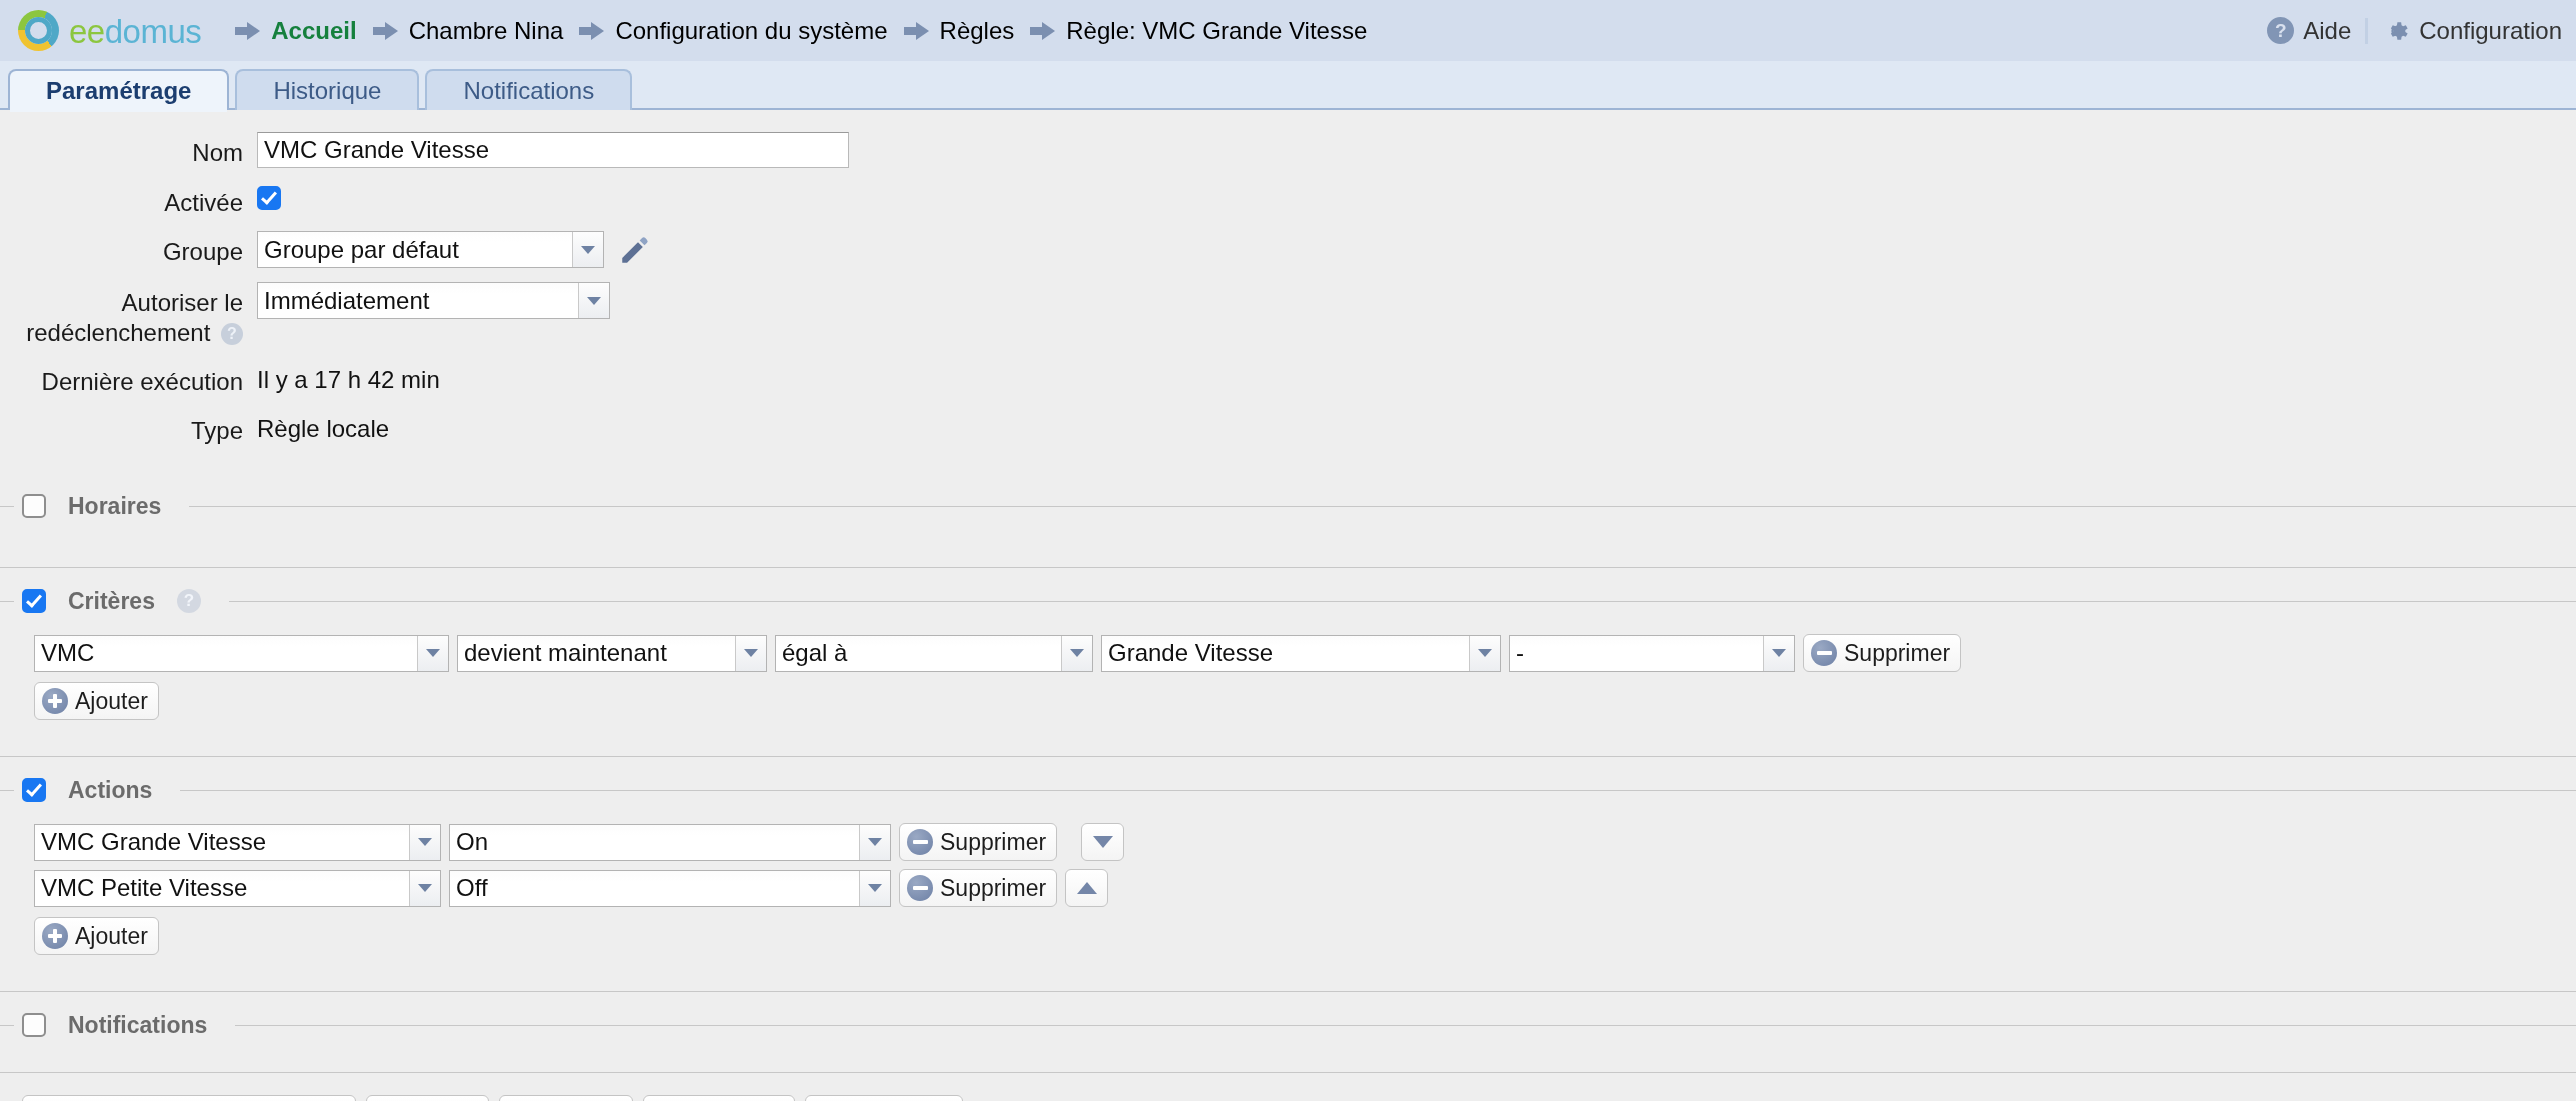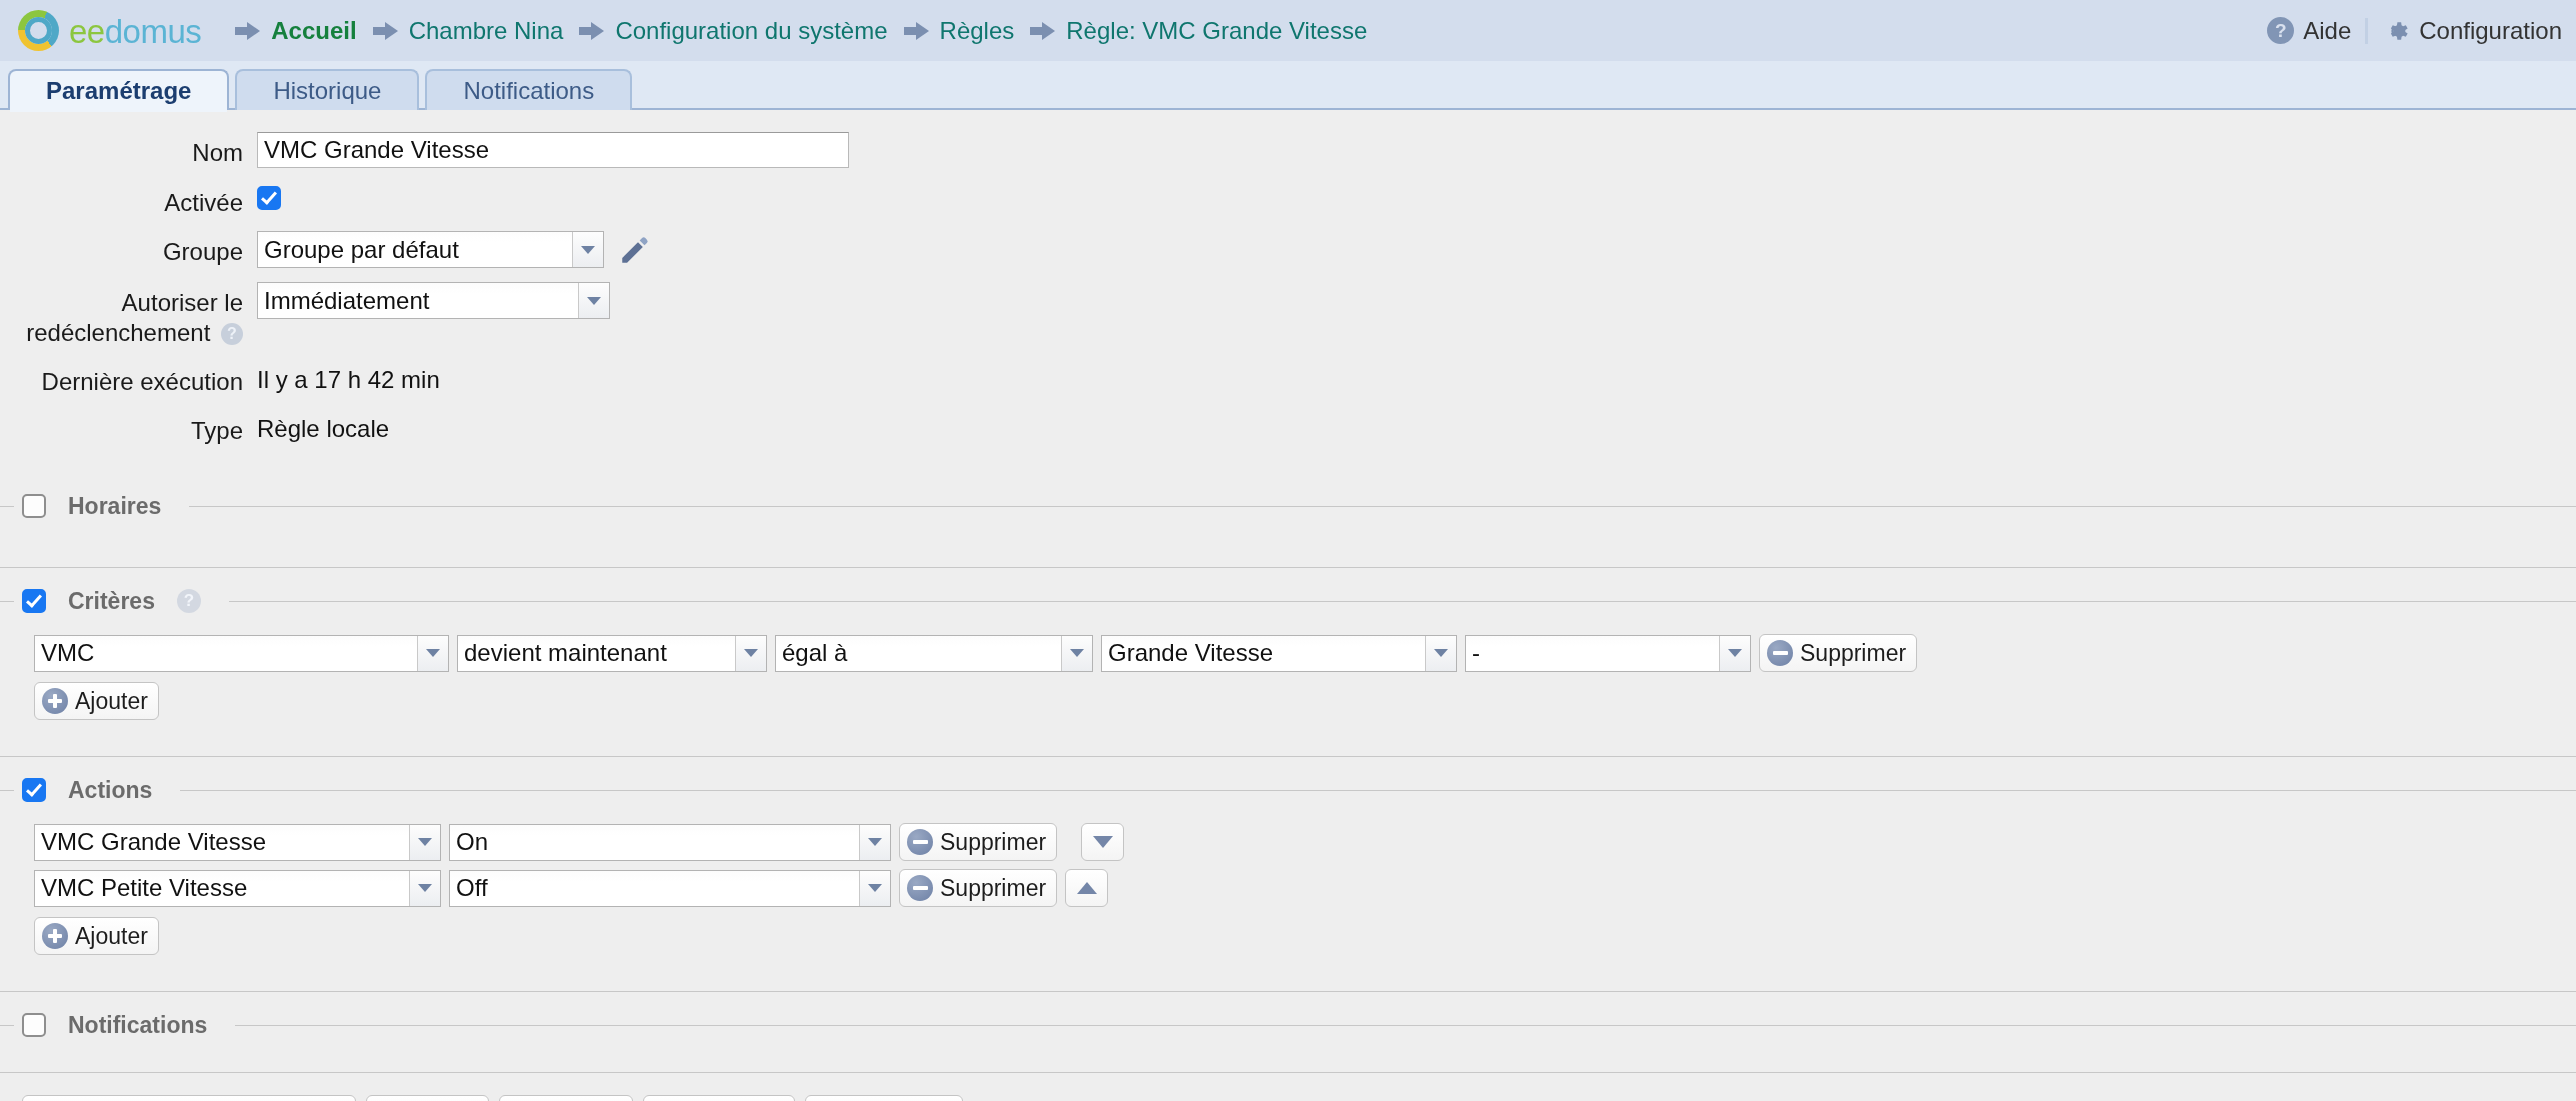--- a/index.html
+++ b/index.html
@@ -69,21 +69,21 @@
     align-items: center;
     gap: 0px;
     flex: 1 1 auto;
     min-width: 0;
     overflow: hidden;
     white-space: nowrap;
   }
   .crumb {
     display: inline-flex;
     align-items: center;
-    color: #0f766e;
+    color: #000000;
     font-size: 24px;
     text-decoration: none;
     margin-right: 16px;
   }
   .crumb.bold { font-weight: bold; color: #15803d; }
   .arrow-ico {
     display: inline-block;
     width: 26px;
     height: 18px;
     margin-right: 10px;
@@ -624,21 +624,21 @@
         <span class="sel-btn"></span>
       </span>
       <span class="sel" style="width:310px">
         <span class="sel-val">devient maintenant</span>
         <span class="sel-btn"></span>
       </span>
       <span class="sel" style="width:318px">
         <span class="sel-val">égal à</span>
         <span class="sel-btn"></span>
       </span>
-      <span class="sel" style="width:356px">
+      <span class="sel" style="width:400px">
         <span class="sel-val">Grande Vitesse</span>
         <span class="sel-btn"></span>
       </span>
       <span class="sel" style="width:286px">
         <span class="sel-val">-</span>
         <span class="sel-btn"></span>
       </span>
       <span class="btn">
         <span class="ico-circle minus"></span>
         <span>Supprimer</span>

